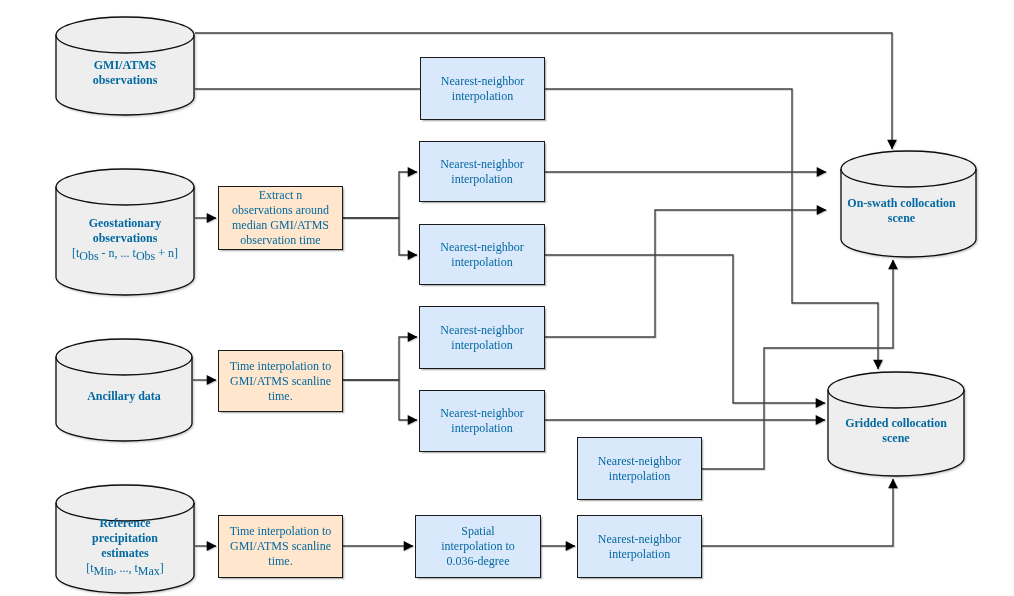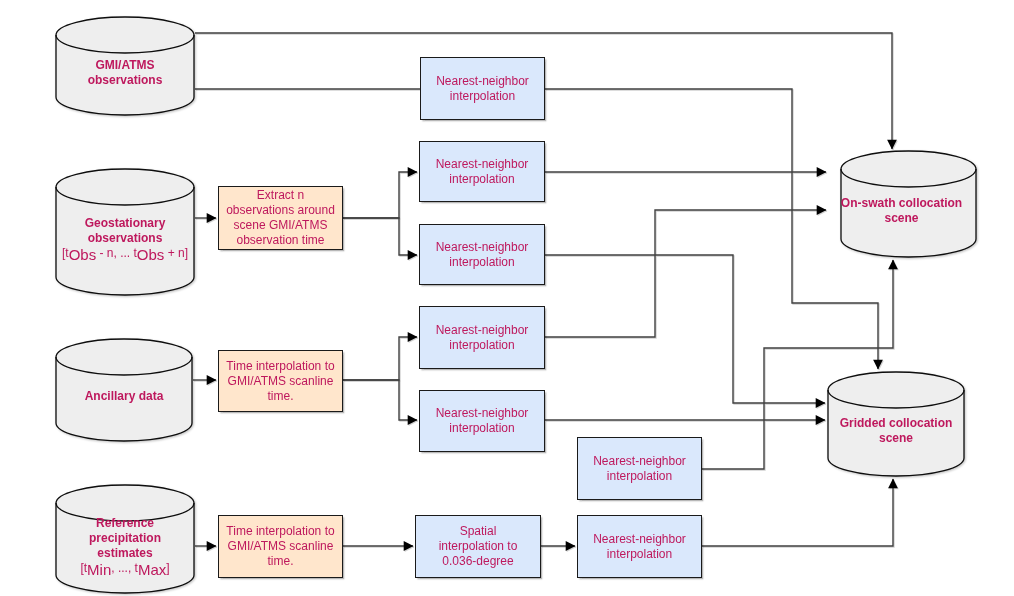--- a/index.html
+++ b/index.html
@@ -5,24 +5,24 @@
   html,body{margin:0;padding:0;background:#ffffff;}
   #canvas{position:relative;overflow:hidden;font-family:"Liberation Sans","DejaVu Sans",sans-serif;background:#fff;}
   #edges{position:absolute;left:0;top:0;filter:drop-shadow(1px 1px 0.6px rgba(0,0,0,0.18));}
   .node{position:absolute;box-sizing:border-box;}
   .box{border:1px solid #14b8a6;box-shadow:1.5px 1.5px 1.5px rgba(0,0,0,0.28);}
   .box.process{background:#ffe6cc;padding-left:47px;}
   .box.interp{background:#dae8fc;}
   .cylsvg{position:absolute;left:0;top:0;filter:drop-shadow(1.5px 1.5px 1px rgba(0,0,0,0.25));}
   .lbl{position:absolute;left:0;top:0;right:0;bottom:0;display:flex;flex-direction:column;
        align-items:center;justify-content:center;text-align:center;
-       font-size:12px;line-height:15px;color:#be185d;}
+       font-size:12px;line-height:15px;color:#0369a1;font-family:Liberation Serif, serif;}
   .lbl div{white-space:nowrap;}
   .cyl .lbl{padding-top:13px;}
-  .lbl sub{font-size:15px;line-height:0;}
+  .lbl sub{font-size:12px;line-height:0;}
   .bold{font-weight:bold;}
 </style>
 </head>
 <body>
 
 <div id="canvas" style="width: 1014px; height: 596px; background: rgb(255, 255, 255);">
   <svg id="edges" width="1014" height="596" viewBox="0 0 1014 596">
       <defs>
         <marker id="arr" viewBox="0 0 10 10" refX="9.5" refY="5" markerWidth="9" markerHeight="7" orient="auto-start-reverse">
           <path d="M0,0 L10,5 L0,10 Z" fill="#000000"></path>
@@ -107,21 +107,21 @@
         </svg>
         <div class="lbl">
           <div class="bold">Gridded collocation</div>
           <div class="bold">scene</div>
         </div>
       </div>
       <div class="node box process" style="left: 218px; top: 186px; width: 125px; height: 64px; background: rgb(255, 230, 204); border-color: rgb(26, 26, 26);">
         <div class="lbl">
           <div>Extract n</div>
           <div>observations around</div>
-          <div>scene GMI/ATMS</div>
+          <div>median GMI/ATMS</div>
           <div>observation time</div>
         </div>
       </div>
       <div class="node box process" style="left: 218px; top: 350px; width: 125px; height: 62px; background: rgb(255, 230, 204); border-color: rgb(26, 26, 26);">
         <div class="lbl">
           <div>Time interpolation to</div>
           <div>GMI/ATMS scanline</div>
           <div>time.</div>
         </div>
       </div>

